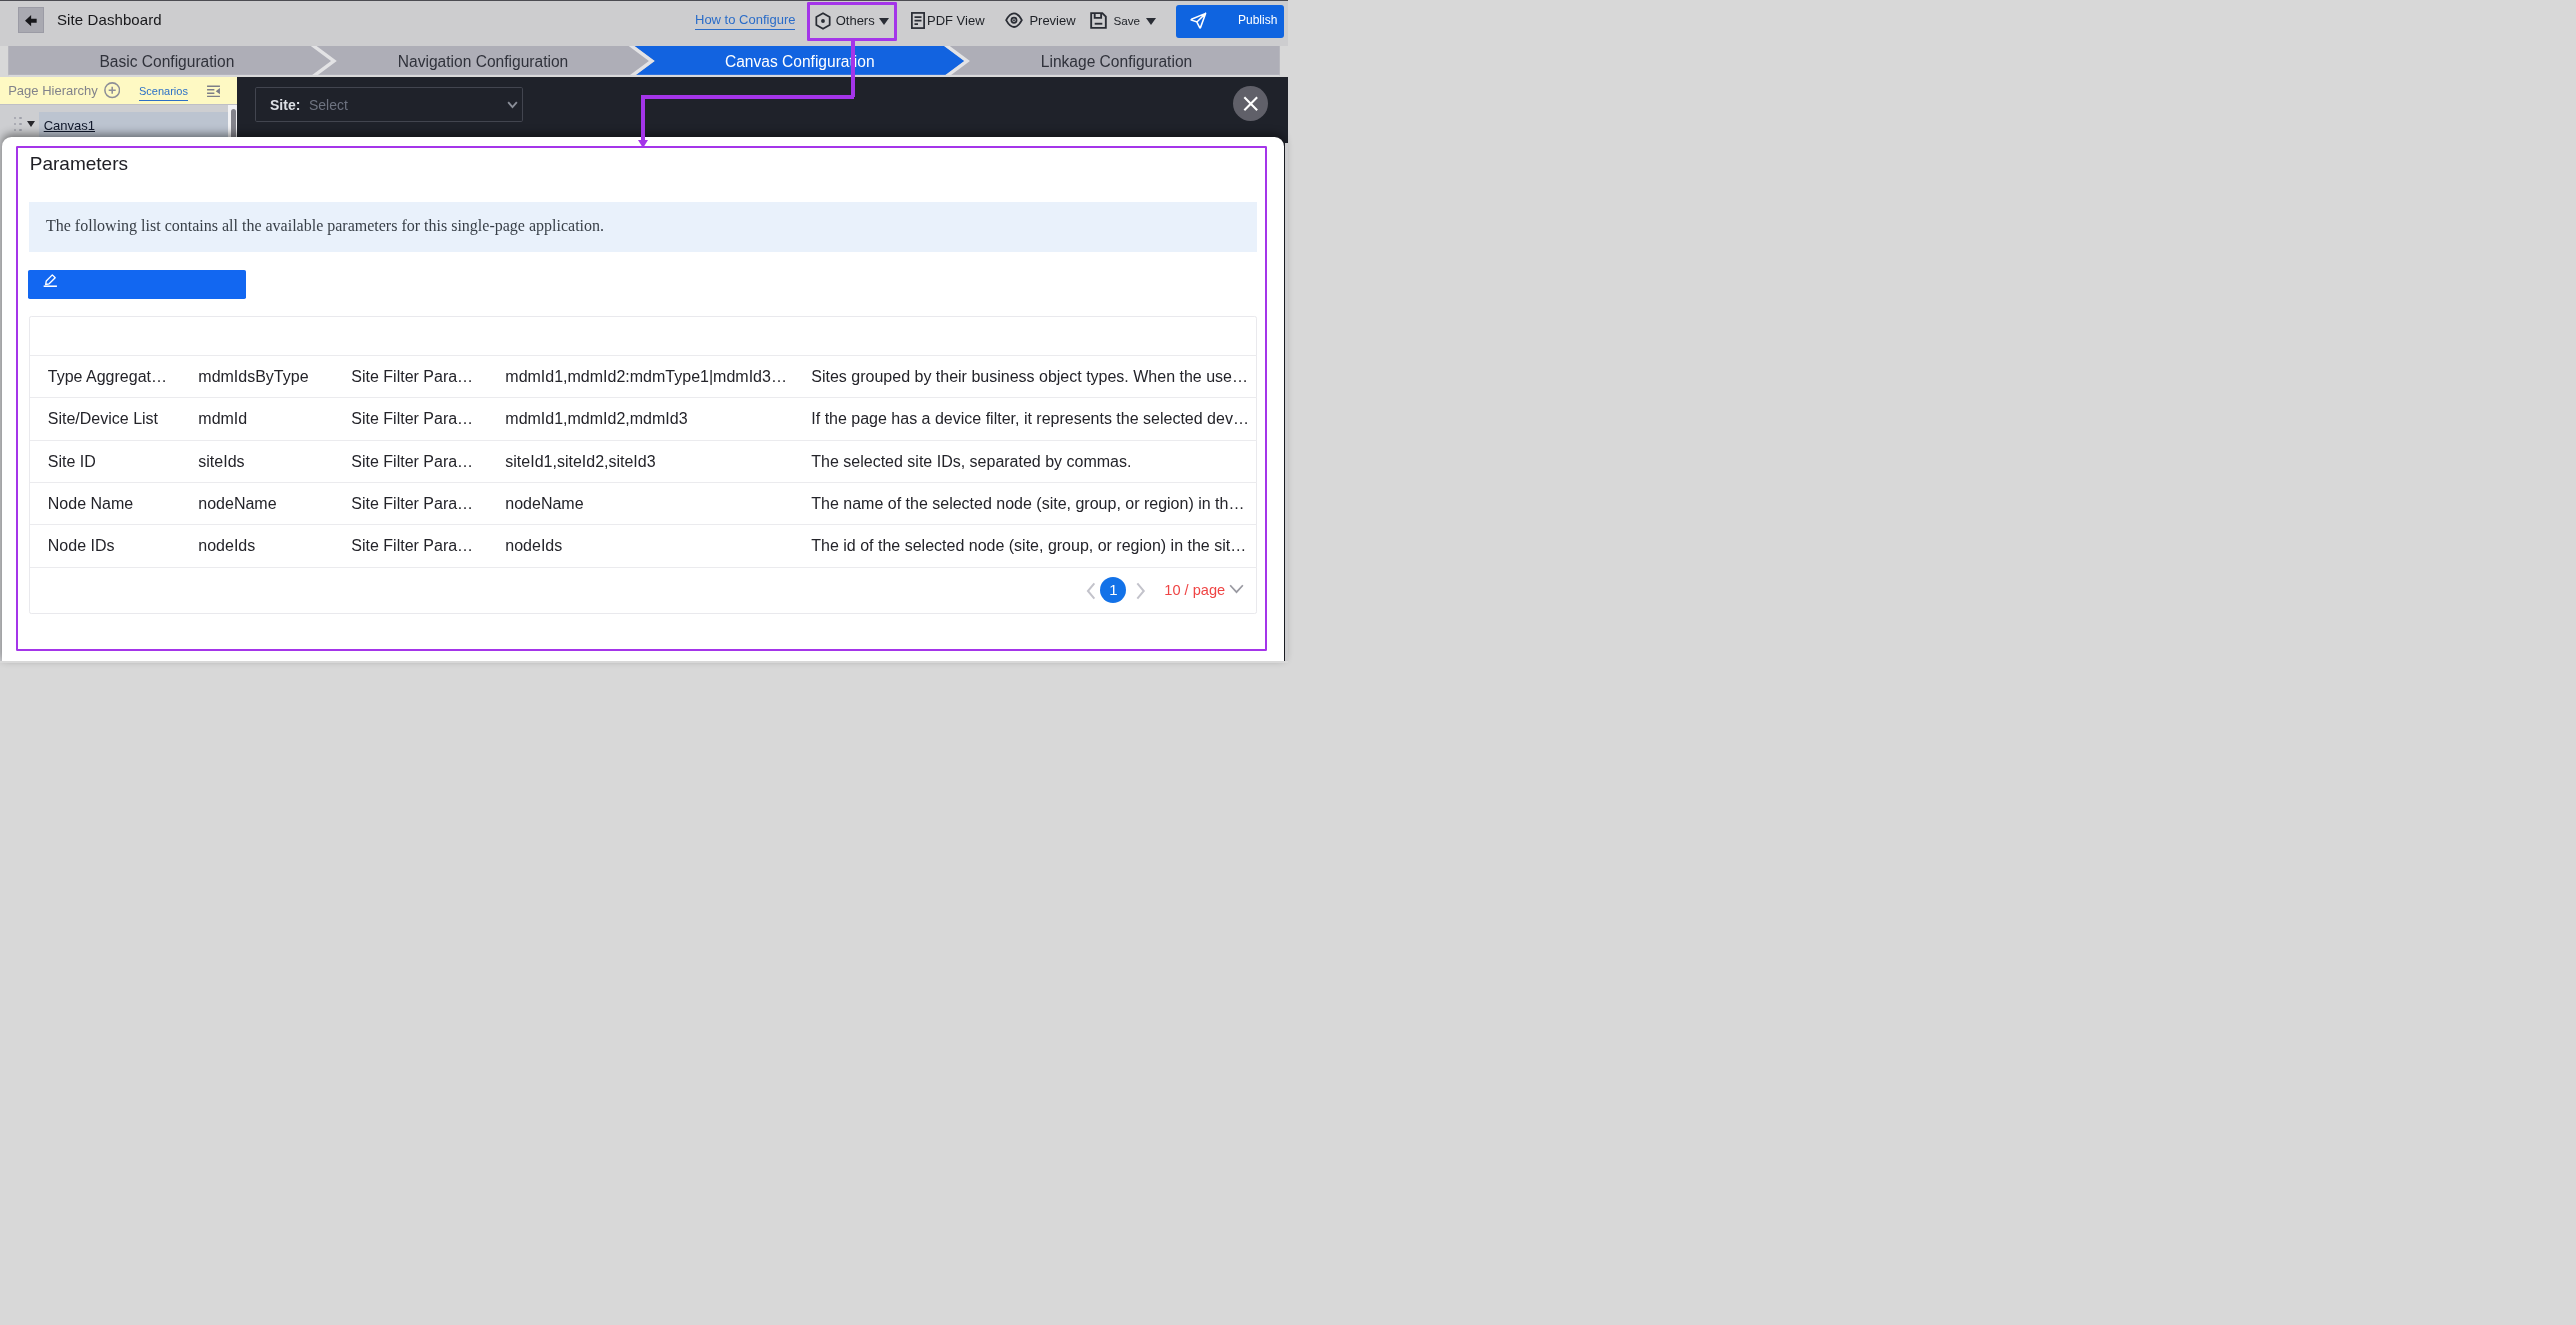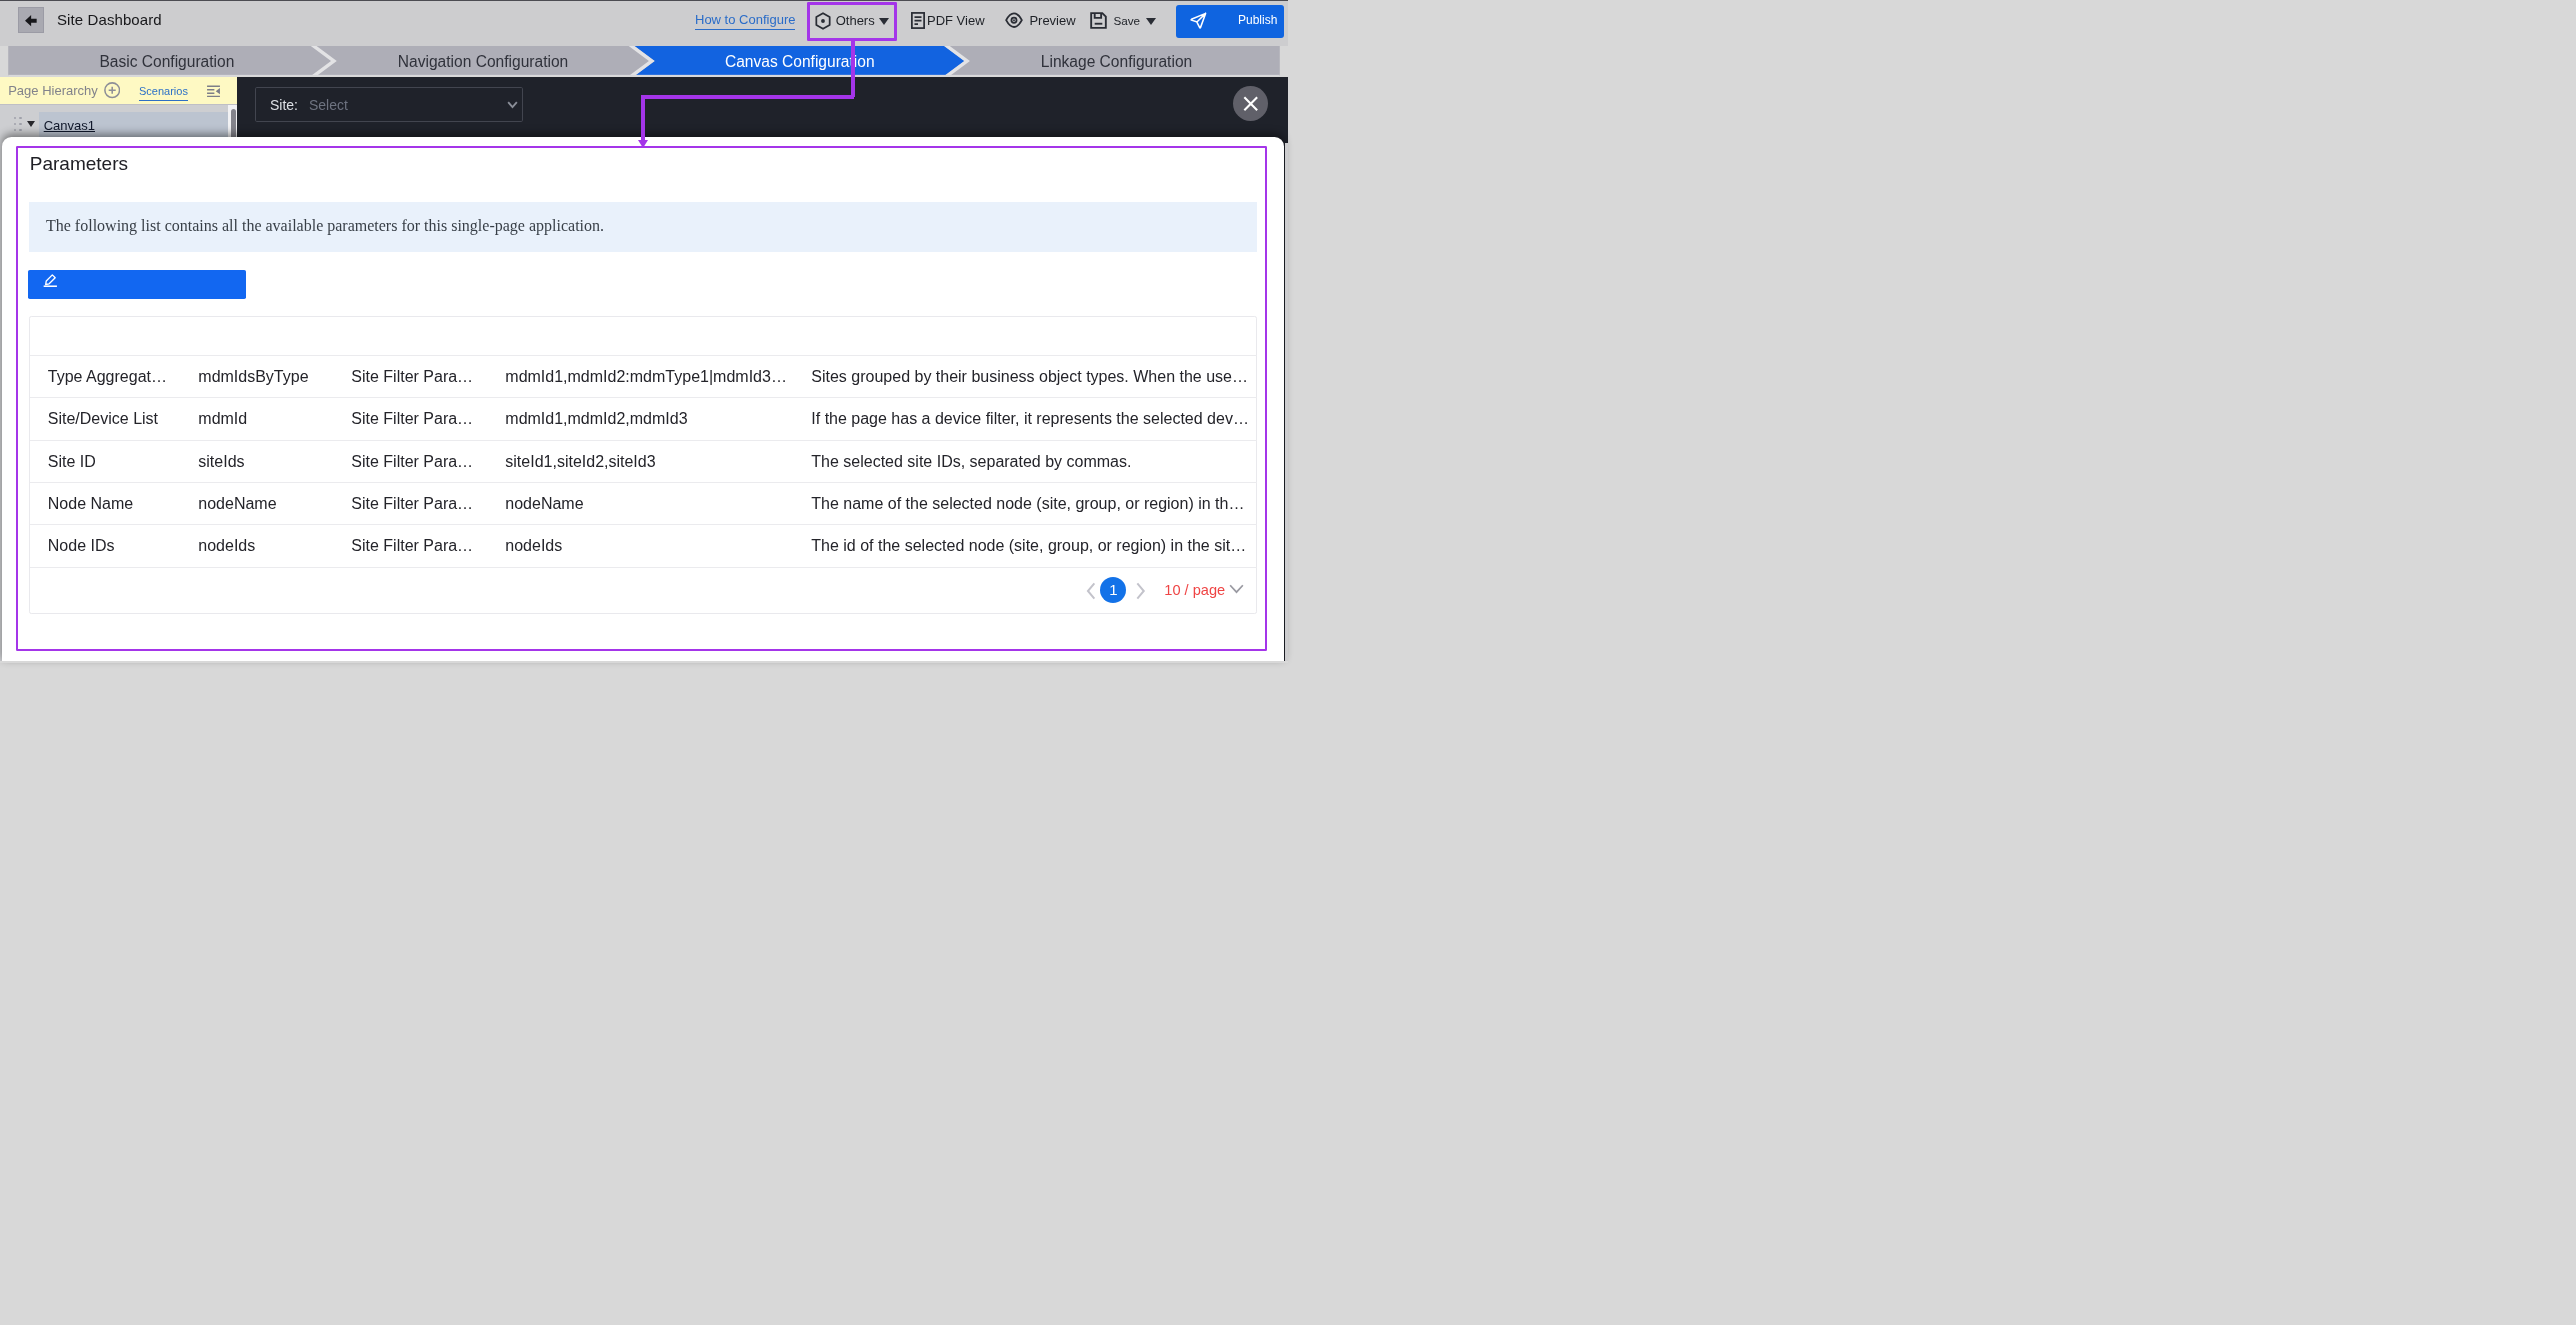--- a/index.html
+++ b/index.html
@@ -34,21 +34,21 @@
 #canvas1row .label { position:absolute; left:4.7px; top:6.4px; font-size:13px; color:#0f172a;text-decoration:underline; }
 #dragdots { position:absolute; left:14px; top:40px; width:8.8px; height:15px; }
 #dragdots i { position:absolute; width:2.3px; height:2.3px; border-radius:50%; background:#9fa1aa; }
 #tri-canvas { position:absolute; left:27px; top:44px; width:0; height:0; border-left:4.7px solid transparent; border-right:4.7px solid transparent; border-top:6.4px solid #27272c; }
 #lp-channel { position:absolute; right:0; top:28px; width:9.4px; height:558px; background:#f2f2f4; }
 #lp-scroll { position:absolute; right:1.2px; top:32px; width:5.3px; height:35px; background:#83838b; border-radius:2.9px; }
 
 
 #canvasarea { position:absolute; left:237px; top:77px; width:1051px; height:586px; background:#1f222a; }
 #siteselect { position:absolute; left:18px; top:10px; width:268px; height:35px; border:0.6px solid #42454f; border-radius:1.8px; }
-#siteselect .lab { position:absolute; left:14px; top:10px; font-size:14px; line-height:1.1; font-weight:normal; color:#dde0e5; }
+#siteselect .lab { position:absolute; left:14px; top:10px; font-size:14px; line-height:1.1; font-weight:bold; color:#dde0e5; }
 #siteselect .ph { position:absolute; left:53px; top:10px; font-size:14px; line-height:1.1; color:#6e7380; }
 #siteselect svg { position:absolute; right:4.1px; top:13.4px; }
 #closebtn { position:absolute; left:996px; top:9.4px; width:35px; height:35px; border-radius:50%; background:#606069; }
 #closebtn svg { position:absolute; left:8.8px; top:8.8px; }
 
 
 #modal { position:absolute; left:2.3px; top:137px; width:1282px; height:524px; background:#fff; border-radius:9.4px 9.4px 0 0; box-shadow:0 -2.3px 8.2px rgba(0,0,0,0.45); }
 #m-title { position:absolute; left:27.5px; top:16px; font-size:19px; color:#202026; }
 #m-info { position:absolute; left:27px; top:65px; width:1228px; height:50px; background:#e9f1fb; }
 #m-info span { position:absolute; left:16.7px; top:15px; font-size:16px; color:#383f47;font-family:Liberation Serif, serif; }

